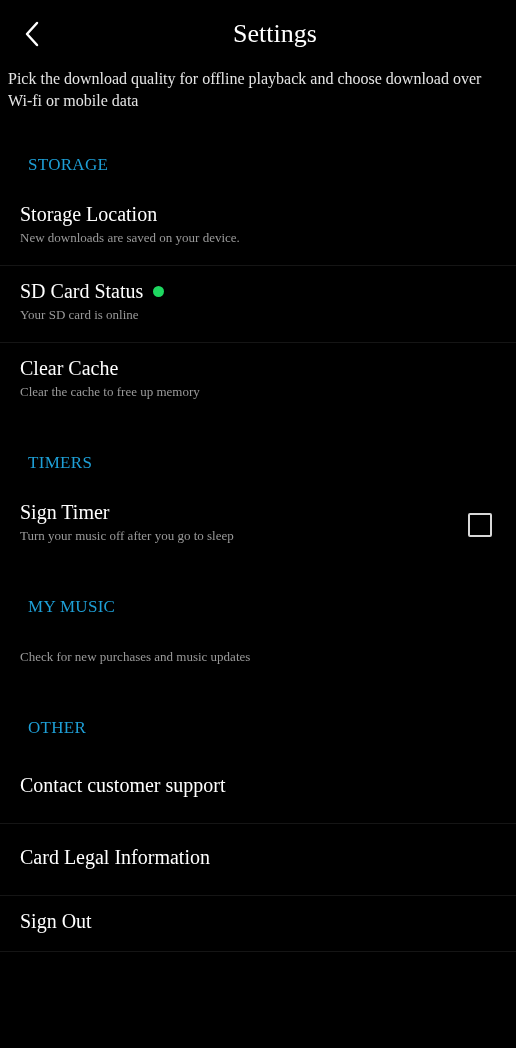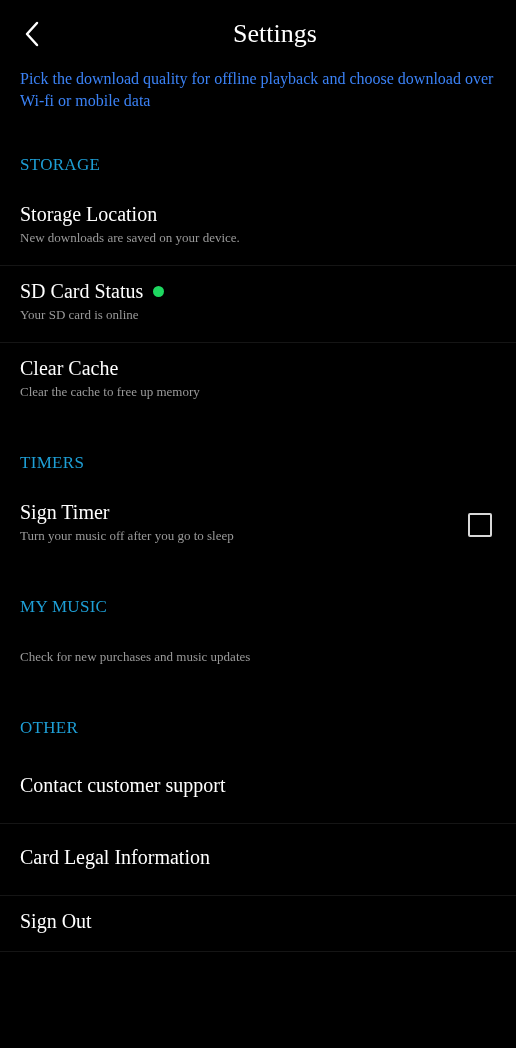--- a/index.html
+++ b/index.html
@@ -33,32 +33,33 @@
       font-weight: 400;
       font-family: "Comic Sans MS", "Segoe Script", cursive;
       margin-left: 34px;
     }
     .content {
       padding: 0;
     }
     .intro-text {
       font-family: "Comic Sans MS", "Segoe Script", cursive;
       font-size: 16px;
-      color: #3b82f6;
-      padding: 0 20px 10px;
+      color: #e5e5e5;
+      padding: 0 8px 10px;
       line-height: 1.35;
     }
     .section-header {
       font-family: "Comic Sans MS", "Segoe Script", cursive;
       font-size: 17px;
       color: #1e9fd6;
       text-transform: uppercase;
       padding: 34px 20px 14px;
       font-weight: 400;
       letter-spacing: 0.3px;
+      margin-left: 8px;
     }
     .row {
       padding: 14px 20px 18px;
       border-bottom: 1px solid rgba(60,60,60,0.35);
       position: relative;
     }
     .row.no-border { border-bottom: none; }
     .row .primary {
       font-family: "Comic Sans MS", "Segoe Script", cursive;
       font-size: 20px;

